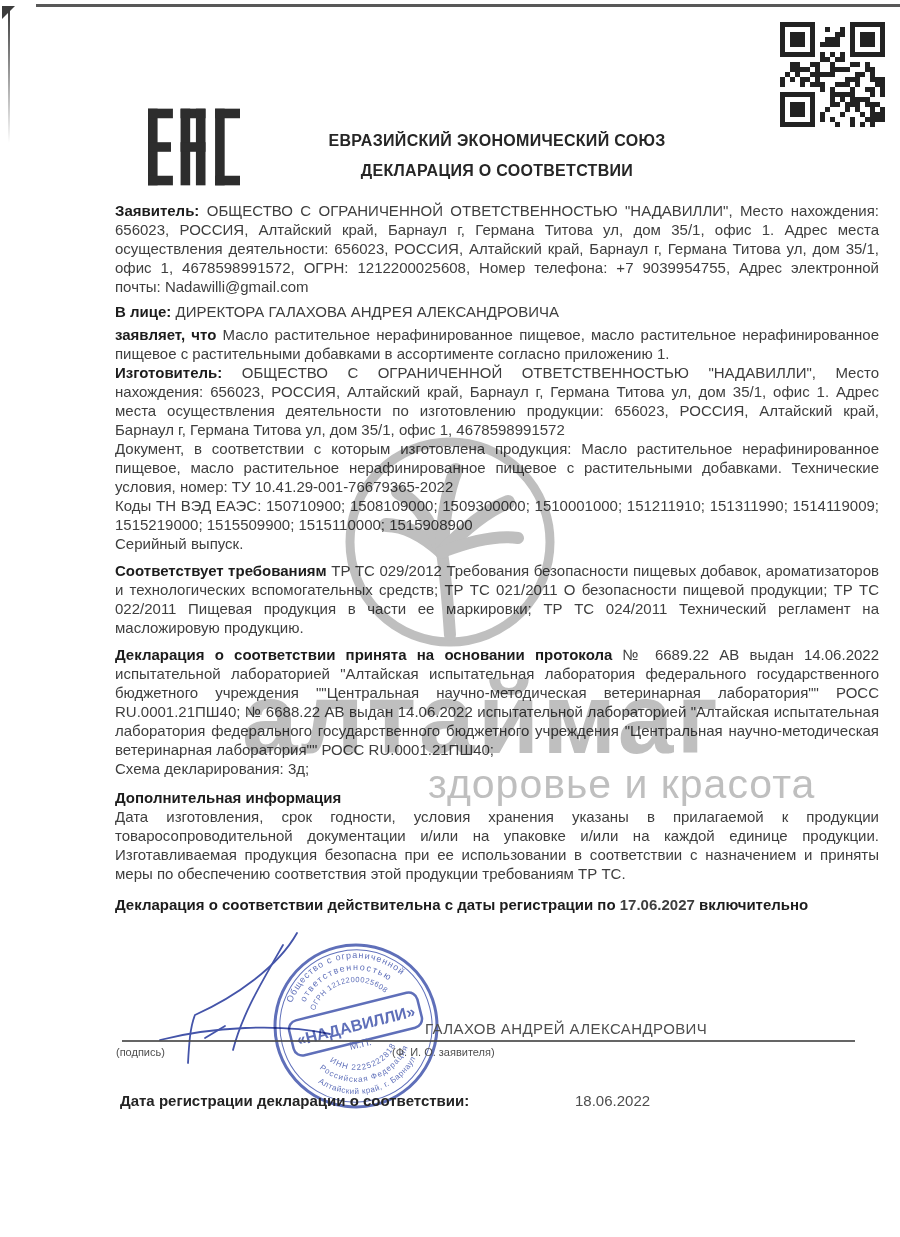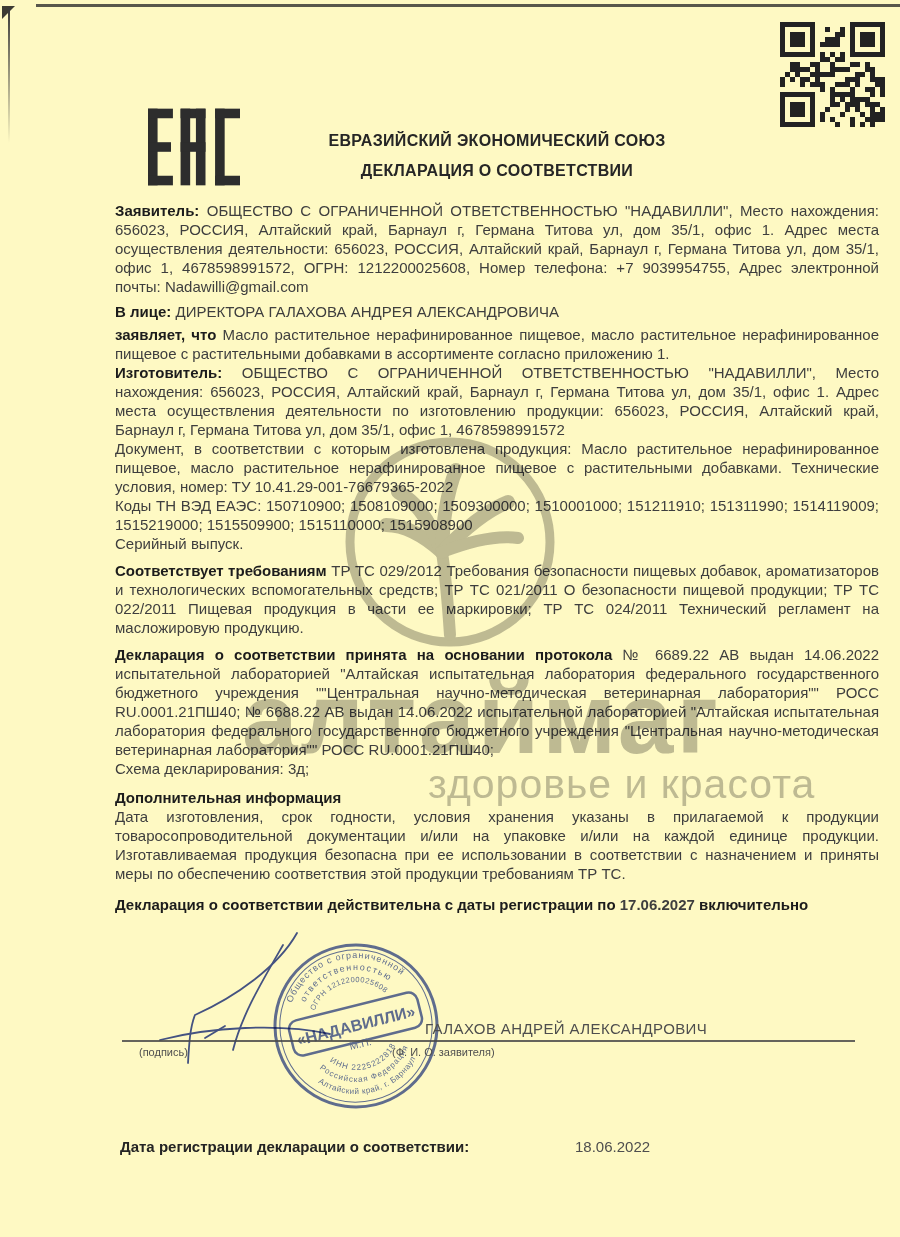--- a/index.html
+++ b/index.html
@@ -1,16 +1,16 @@
 <!DOCTYPE html>
 <html><head>
 <meta charset="utf-8">
 <style>
   html,body{margin:0;padding:0;background:#e8e8e8;}
-  .page{position:relative;width:900px;height:1237px;background:#fef9c3;overflow:hidden;
+  .page{position:relative;width:900px;height:1237px;background:#ffffff;overflow:hidden;
         font-family:"Liberation Sans",sans-serif;}
   
   .top-line{position:absolute;left:36px;top:4px;width:864px;height:3px;background:#2e2e2e;opacity:.8;}
   .corner-wedge{position:absolute;left:2px;top:6px;width:0;height:0;
         border-top:13px solid #1a1a1a;border-right:13px solid transparent;opacity:.85;}
   .left-edge-line{position:absolute;left:8px;top:8px;width:2px;height:135px;
         background:linear-gradient(#3a3a3a,rgba(60,60,60,0));}
   
   .doc{position:absolute;left:115px;top:131px;width:764px;color:#3e3e3e;
        font-size:15px;line-height:19px;}
@@ -29,27 +29,27 @@
   .watermark{position:absolute;left:0;top:0;width:900px;height:1237px;pointer-events:none;
        mix-blend-mode:multiply;opacity:.55;color:#8a8a8a;}
   .wm-brand{position:absolute;left:242px;top:668px;font-size:100px;font-weight:bold;
        line-height:1;letter-spacing:3px;}
   .wm-tagline{position:absolute;left:428px;top:764px;font-size:41px;letter-spacing:1px;line-height:1;}
   .wm-tree{position:absolute;left:338px;top:430px;}
   
   .sig-name{position:absolute;left:425px;top:1020px;font-size:15px;color:#4e4e4e;letter-spacing:.4px;}
   .sig-line{position:absolute;left:122px;top:1040px;width:733px;height:2px;background:#4a4a4a;opacity:.85;}
   .cap{position:absolute;font-size:11px;color:#4f4f4f;}
-  .cap-podpis{left:139px;top:1046px;}
+  .cap-podpis{left:116px;top:1046px;}
   .cap-fio{left:392px;top:1046px;}
   .reg-row{position:absolute;left:120px;width:770px;display:flex;font-size:15px;}
   .reg-row .lbl{font-weight:bold;color:#242424;width:455px;flex:0 0 455px;}
   .reg-row .val{color:#4e4e4e;}
   .reg-1{top:1066px;}
-  .reg-2{top:1092px;margin-top:46px;}
+  .reg-2{top:1092px;}
   .stamp-svg{position:absolute;left:268px;top:938px;mix-blend-mode:multiply;opacity:.82;}
   .sign-svg{position:absolute;left:100px;top:915px;mix-blend-mode:multiply;opacity:.9;}
   .eac-svg{position:absolute;left:148px;top:108px;}
   .qr{position:absolute;left:780px;top:22px;}
 </style>
 </head>
 <body>
 
 <div class="page">
 

